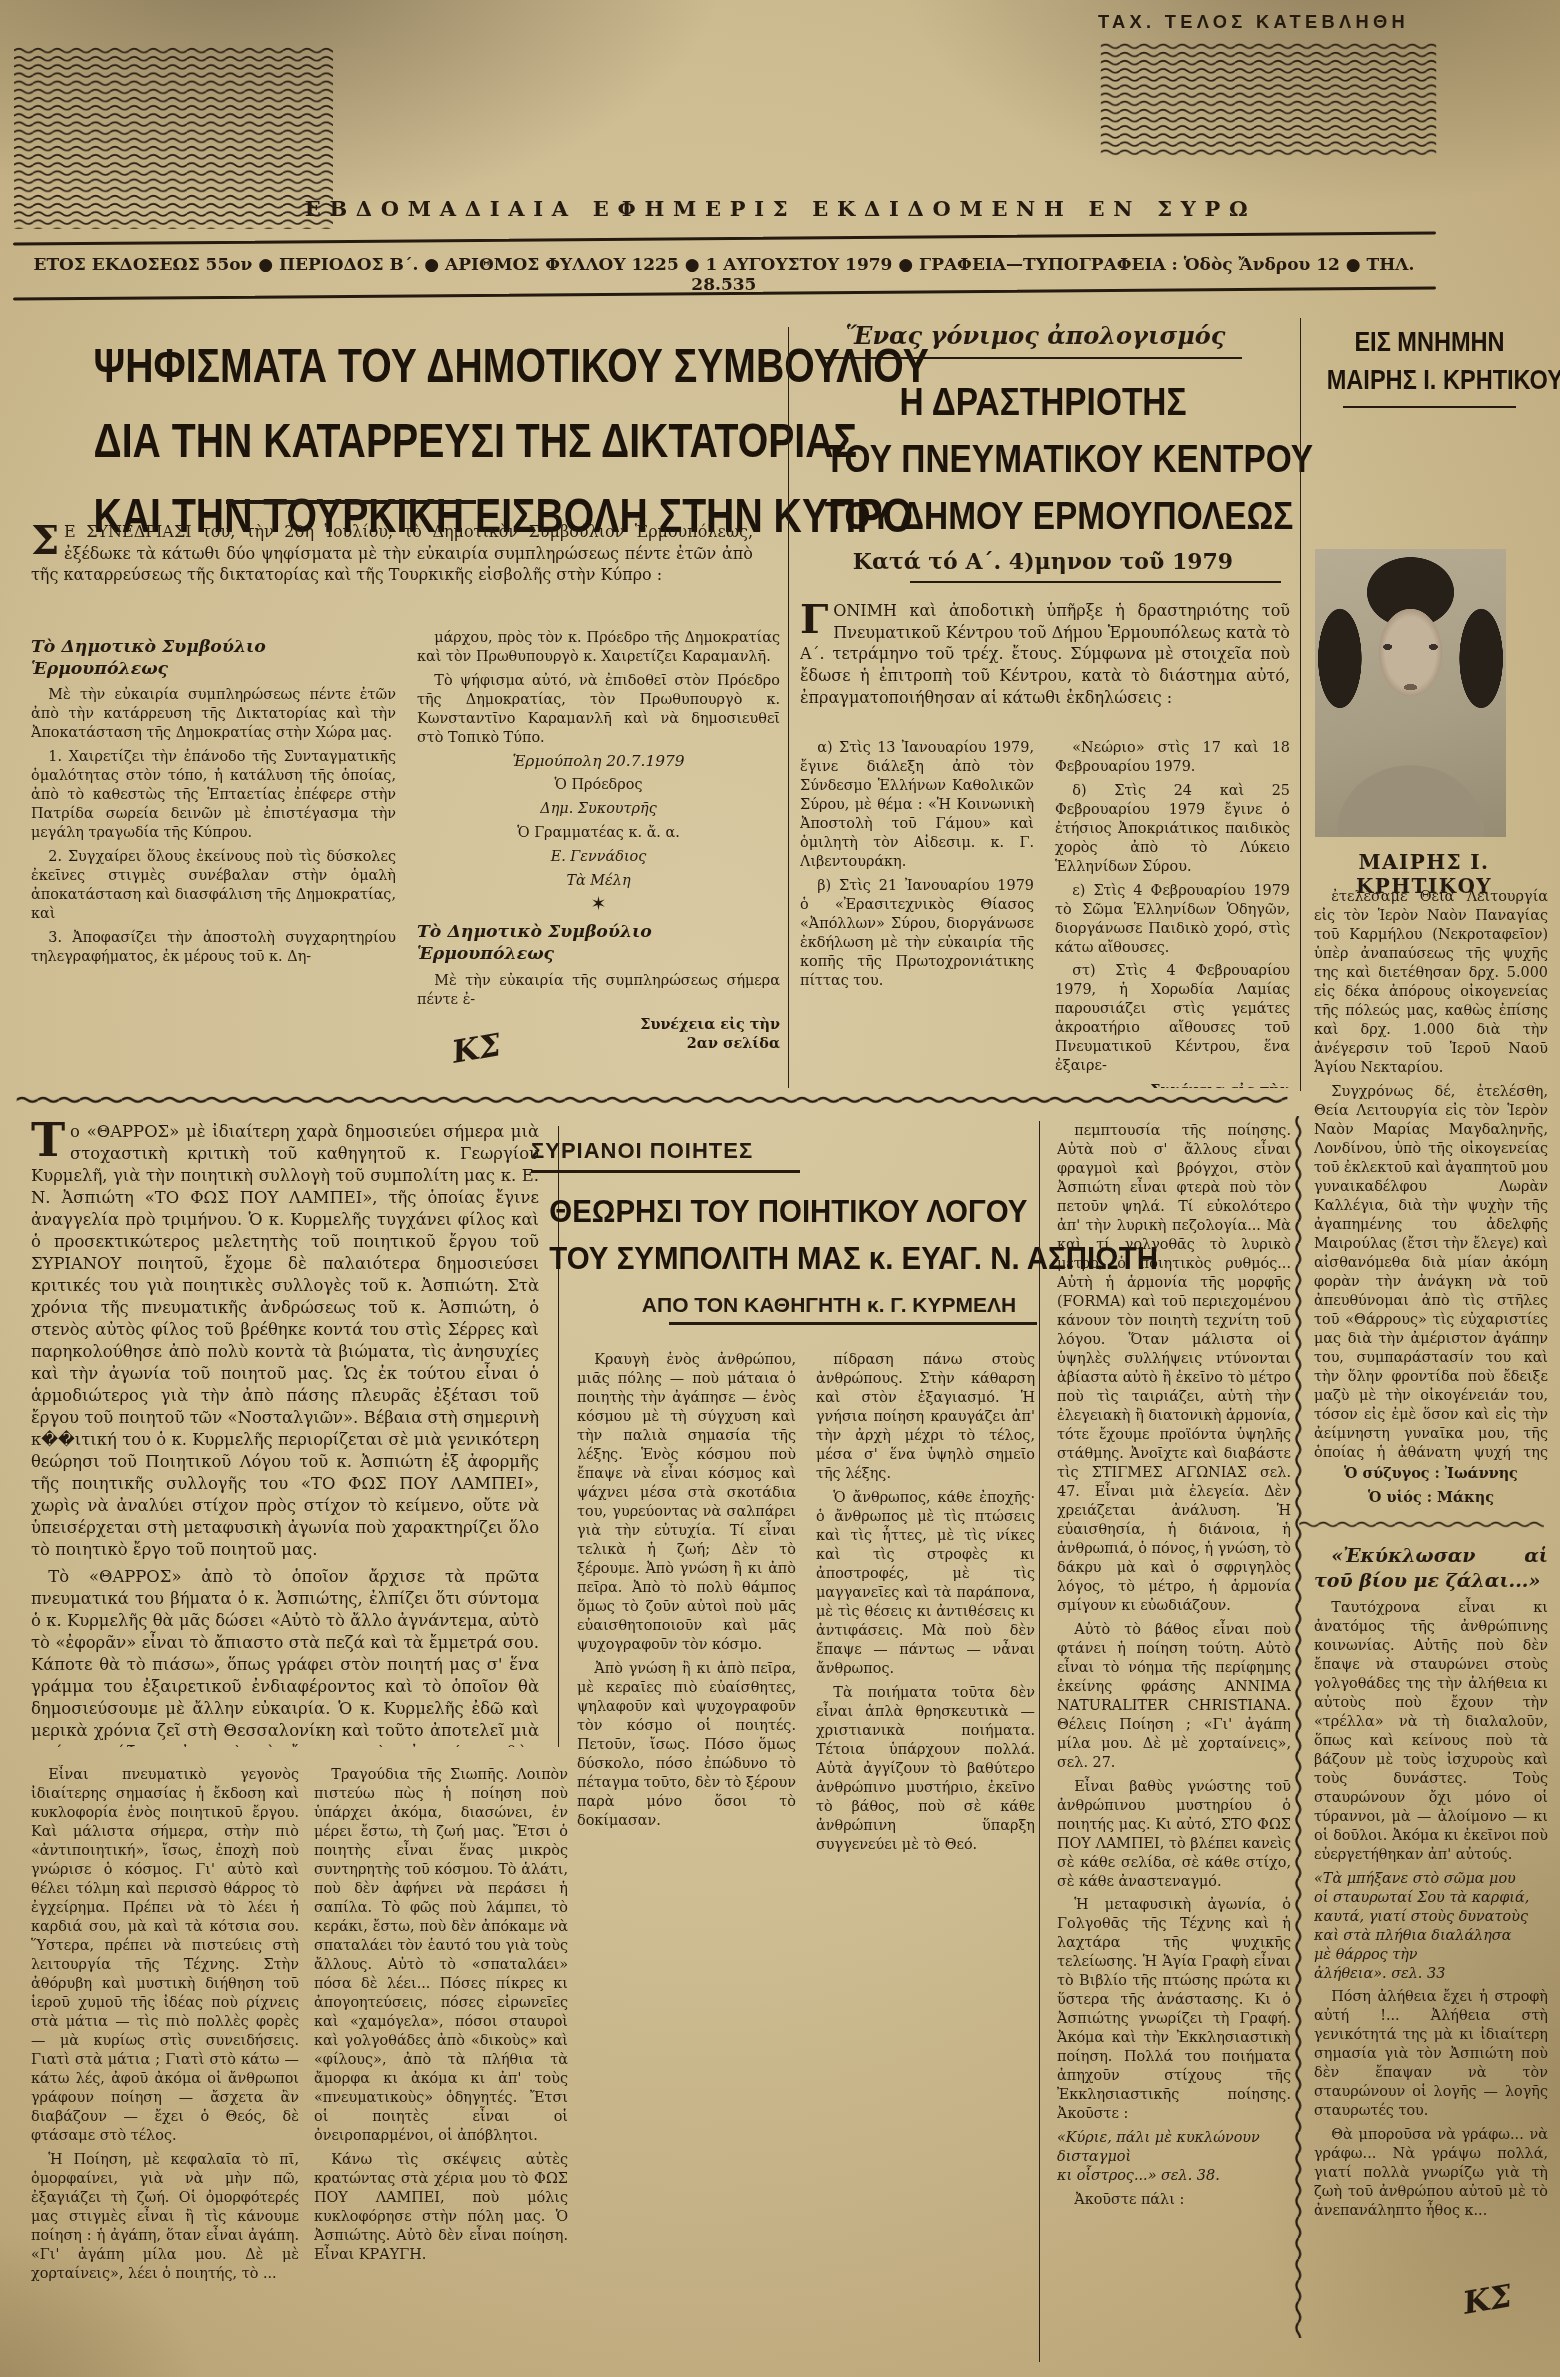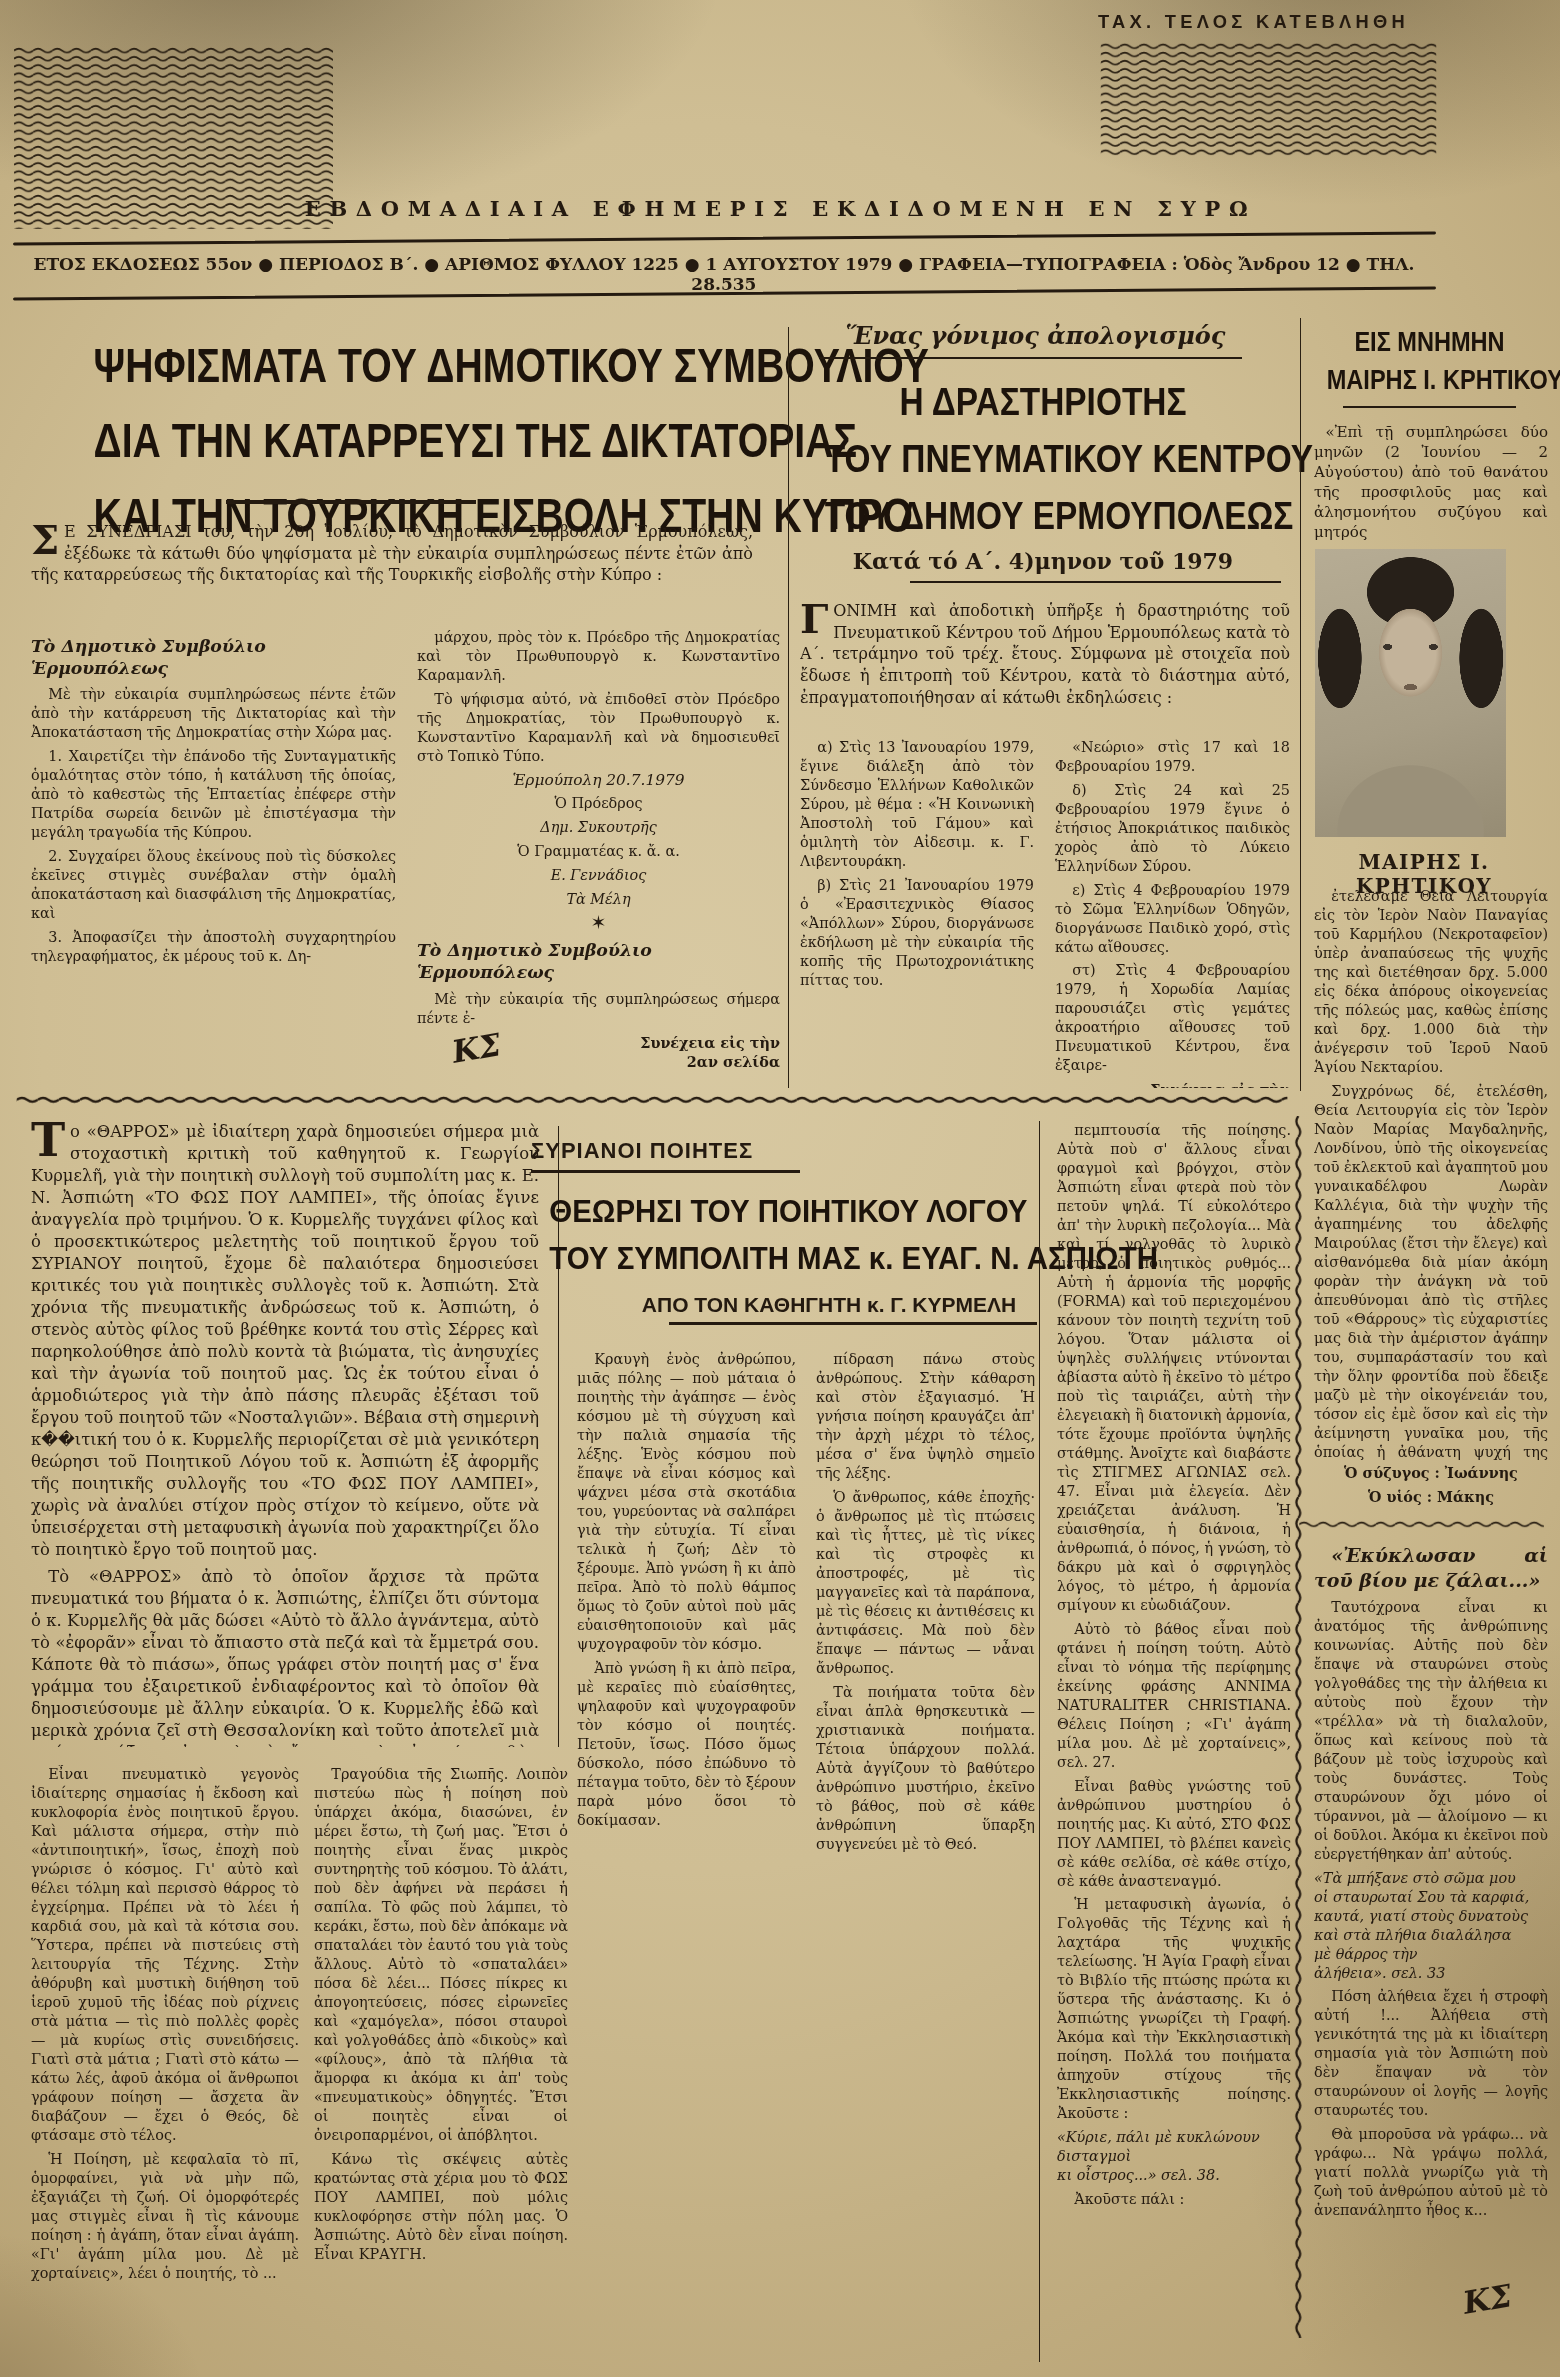--- a/index.html
+++ b/index.html
@@ -126,21 +126,21 @@
     <div>
         <p>Μὲ τὴν εὐκαιρία συμπληρώσεως πέντε ἐτῶν ἀπὸ τὴν κατάρρευση τῆς Δικτατορίας καὶ τὴν Ἀποκατάσταση τῆς Δημοκρατίας στὴν Χώρα μας.</p>
         <p>1. Χαιρετίζει τὴν ἐπάνοδο τῆς Συνταγματικῆς ὁμαλότητας στὸν τόπο, ἡ κατάλυση τῆς ὁποίας, ἀπὸ τὸ καθεστὼς τῆς Ἑπταετίας ἐπέφερε στὴν Πατρίδα σωρεία δεινῶν μὲ ἐπιστέγασμα τὴν μεγάλη τραγωδία τῆς Κύπρου.</p>
         <p>2. Συγχαίρει ὅλους ἐκείνους ποὺ τὶς δύσκολες ἐκεῖνες στιγμὲς συνέβαλαν στὴν ὁμαλὴ ἀποκατάσταση καὶ διασφάλιση τῆς Δημοκρατίας, καὶ</p>
         <p>3. Ἀποφασίζει τὴν ἀποστολὴ συγχαρητηρίου τηλεγραφήματος, ἐκ μέρους τοῦ κ. Δη-</p>
       </div>
   </div>
 
   <div class="abs col clip" style="left:417px;top:628px;width:363px;height:461px">
     <div>
-        <p>μάρχου, πρὸς τὸν κ. Πρόεδρο τῆς Δημοκρατίας καὶ τὸν Πρωθυπουργὸ κ. Κωνσταντῖνο Καραμανλῆ.</p>
+        <p>μάρχου, πρὸς τὸν κ. Πρόεδρο τῆς Δημοκρατίας καὶ τὸν Πρωθυπουργὸ κ. Χαιρετίζει Καραμανλῆ.</p>
         <p>Τὸ ψήφισμα αὐτό, νὰ ἐπιδοθεῖ στὸν Πρόεδρο τῆς Δημοκρατίας, τὸν Πρωθυπουργὸ κ. Κωνσταντῖνο Καραμανλῆ καὶ νὰ δημοσιευθεῖ στὸ Τοπικὸ Τύπο.</p>
       </div>
     <p class="c" style="font-style:italic;font-size:15.4px">Ἑρμούπολη 20.7.1979</p>
     <p class="c">Ὁ Πρόεδρος</p>
     <p class="c" style="font-style:italic">Δημ. Συκουτρῆς</p>
     <p class="c">Ὁ Γραμματέας κ. ἄ. α.</p>
     <p class="c" style="font-style:italic">Ε. Γεννάδιος</p>
     <p class="c" style="font-style:italic">Τὰ Μέλη</p>
     <p class="c star">✶</p>
     <div class="ithead">Τὸ Δημοτικὸ Συμβούλιο
@@ -185,23 +185,20 @@
   </div>
 
   <div class="abs vrule" style="left:1300px;top:318px;height:773px"></div>
 
   <div class="abs hl4">
       <div class="hl4-line">ΕΙΣ ΜΝΗΜΗΝ</div>
       <div class="hl4-line">ΜΑΙΡΗΣ Ι. ΚΡΗΤΙΚΟΥ</div>
     </div>
   <div class="abs memrule ink"></div>
 
-  <div class="abs col clip" style="left:1314px;top:422px;width:234px;height:121px;font-size:15px;line-height:20px">
-    <p style="text-indent:11.5px">«Ἐπὶ τῇ συμπληρώσει δύο μηνῶν (2 Ἰουνίου — 2 Αὐγούστου) ἀπὸ τοῦ θανάτου τῆς προσφιλοῦς μας καὶ ἀλησμονήτου συζύγου καὶ μητρός</p>
-  </div>
 
   <div class="abs photo"></div>
   <div class="abs caption">ΜΑΙΡΗΣ Ι. ΚΡΗΤΙΚΟΥ</div>
 
   <div class="abs col clip" style="left:1314px;top:887px;width:234px;height:575px">
     <div>
         <p>ἐτελέσαμε Θεία Λειτουργία εἰς τὸν Ἱερὸν Ναὸν Παναγίας τοῦ Καρμήλου (Νεκροταφεῖον) ὑπὲρ ἀναπαύσεως τῆς ψυχῆς της καὶ διετέθησαν δρχ. 5.000 εἰς δέκα ἀπόρους οἰκογενείας τῆς πόλεώς μας, καθὼς ἐπίσης καὶ δρχ. 1.000 διὰ τὴν ἀνέγερσιν τοῦ Ἱεροῦ Ναοῦ Ἁγίου Νεκταρίου.</p>
         <p>Συγχρόνως δέ, ἐτελέσθη, Θεία Λειτουργία εἰς τὸν Ἱερὸν Ναὸν Μαρίας Μαγδαληνῆς, Λονδίνου, ὑπὸ τῆς οἰκογενείας τοῦ ἐκλεκτοῦ καὶ ἀγαπητοῦ μου γυναικαδέλφου Λωρὰν Καλλέγια, διὰ τὴν ψυχὴν τῆς ἀγαπημένης του ἀδελφῆς Μαιρούλας (ἔτσι τὴν ἔλεγε) καὶ αἰσθανόμεθα διὰ μίαν ἀκόμη φορὰν τὴν ἀνάγκη νὰ τοῦ ἀπευθύνομαι ἀπὸ τὶς στῆλες τοῦ «Θάρρους» τὶς εὐχαριστίες μας διὰ τὴν ἀμέριστον ἀγάπην του, συμπαράστασίν του καὶ τὴν ὅλην φροντίδα ποὺ ἔδειξε μαζὺ μὲ τὴν οἰκογένειάν του, τόσον εἰς ἐμὲ ὅσον καὶ εἰς τὴν ἀείμνηστη γυναῖκα μου, τῆς ὁποίας ἡ ἀθάνατη ψυχή της ἀναπαύεται εἰς τοὺς Κόλπους τοῦ Ἀβραάμ.</p>
       </div>
   </div>

